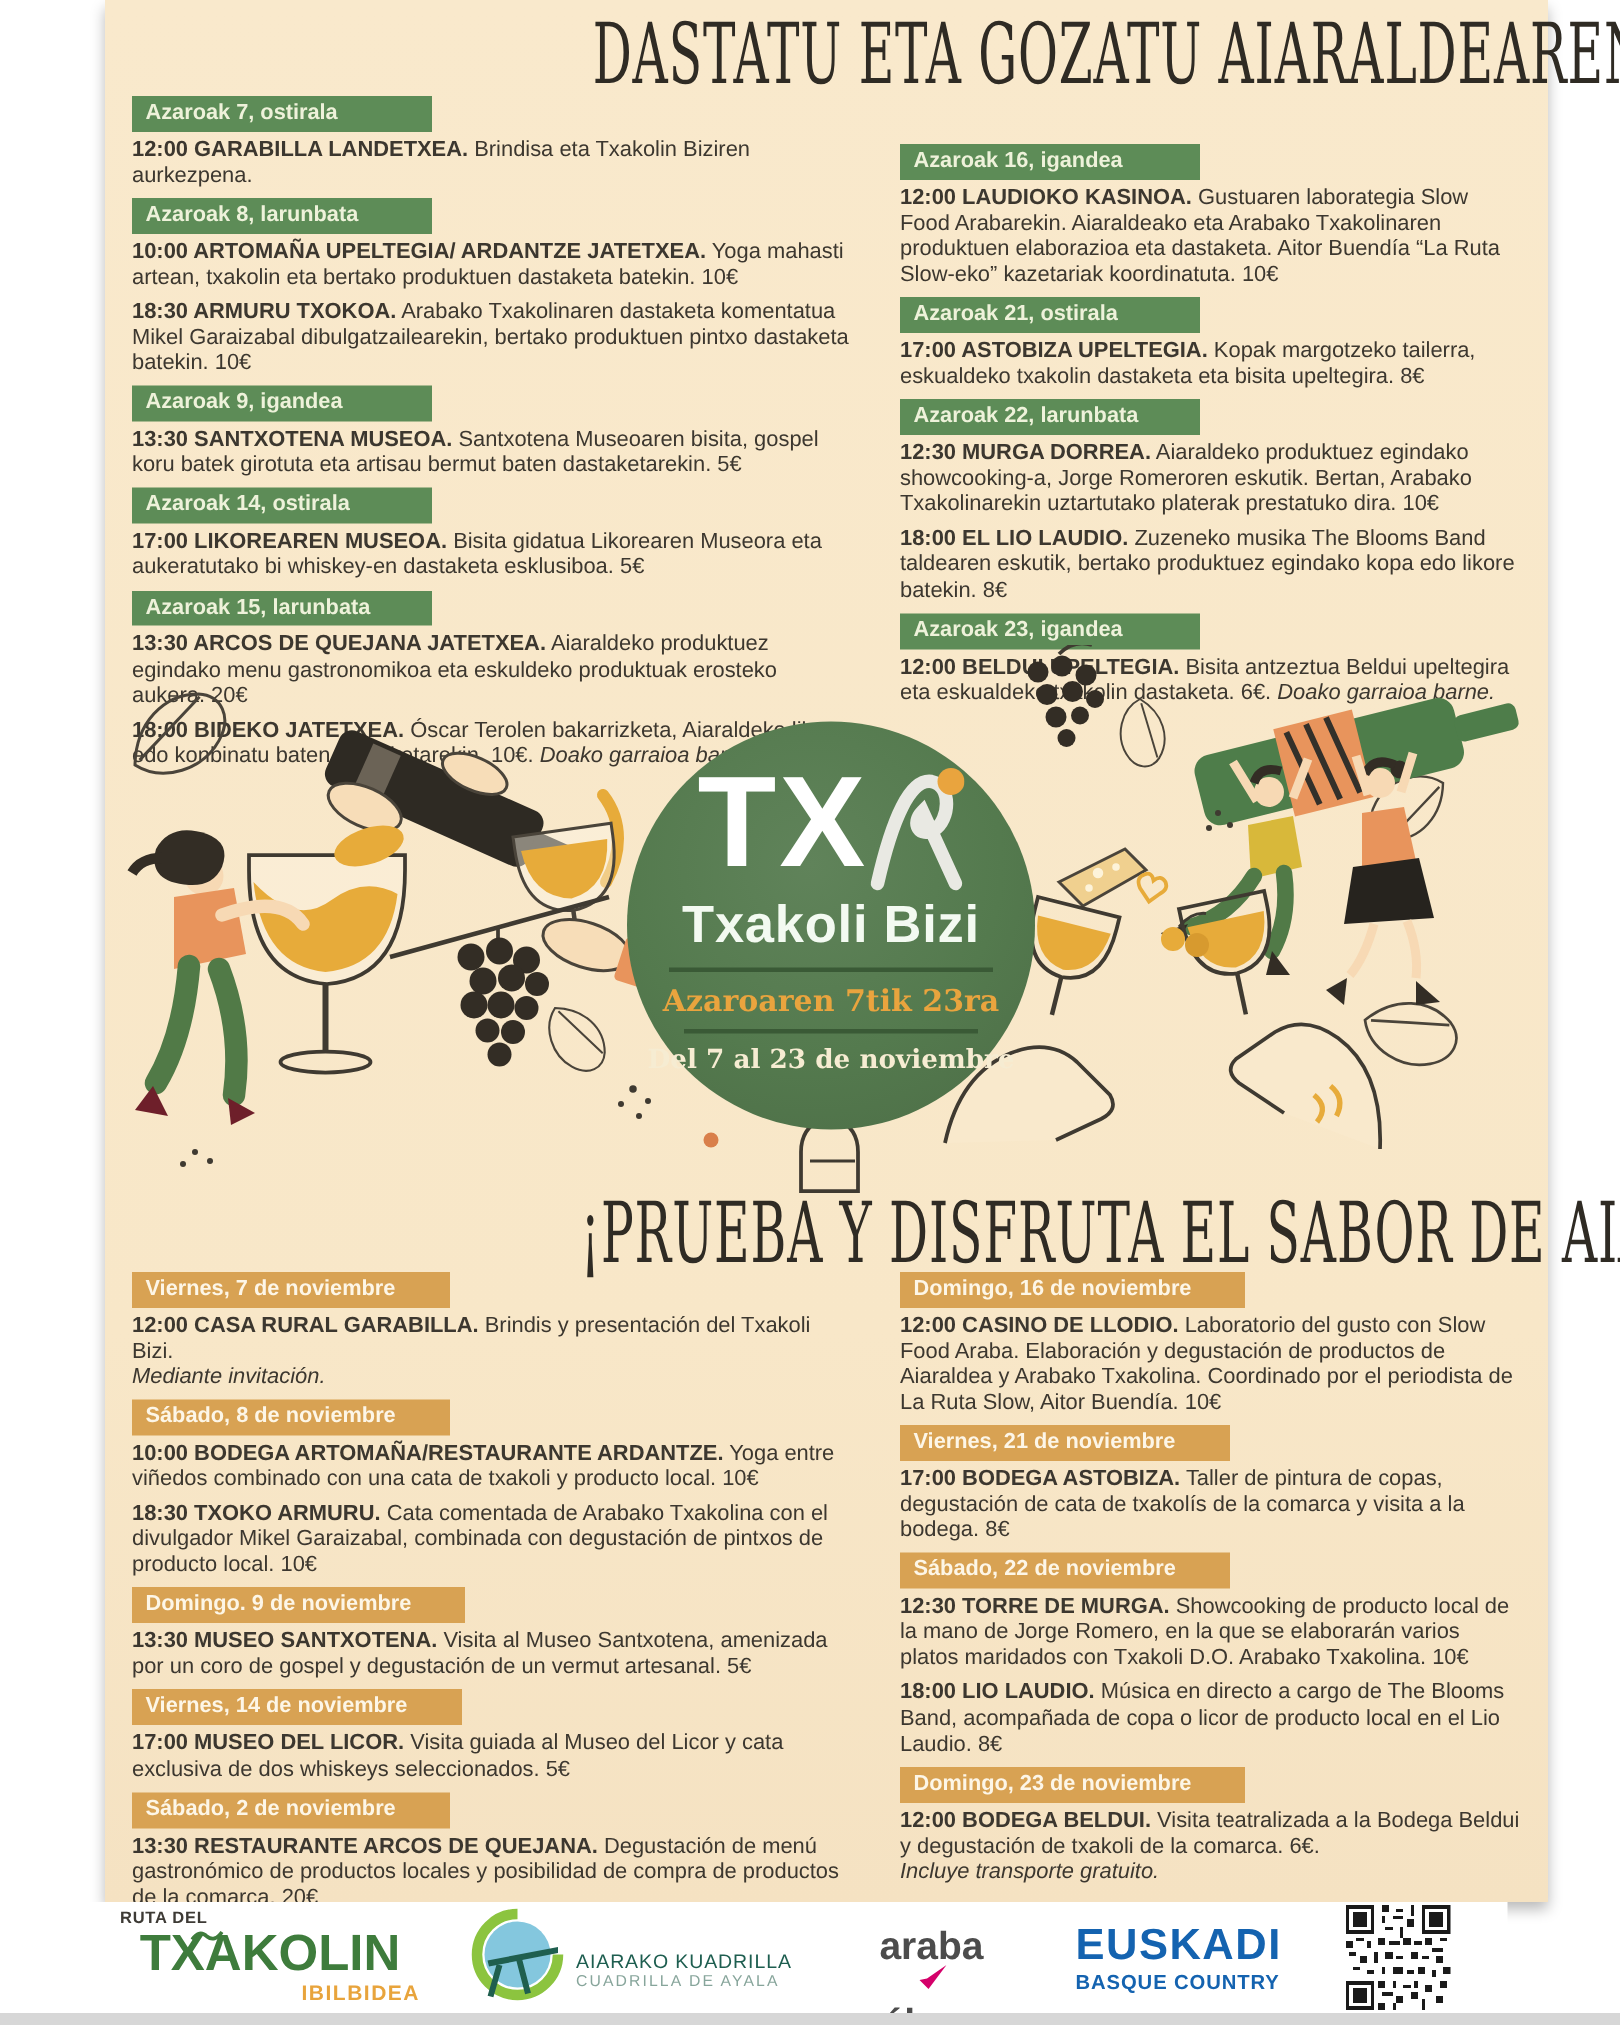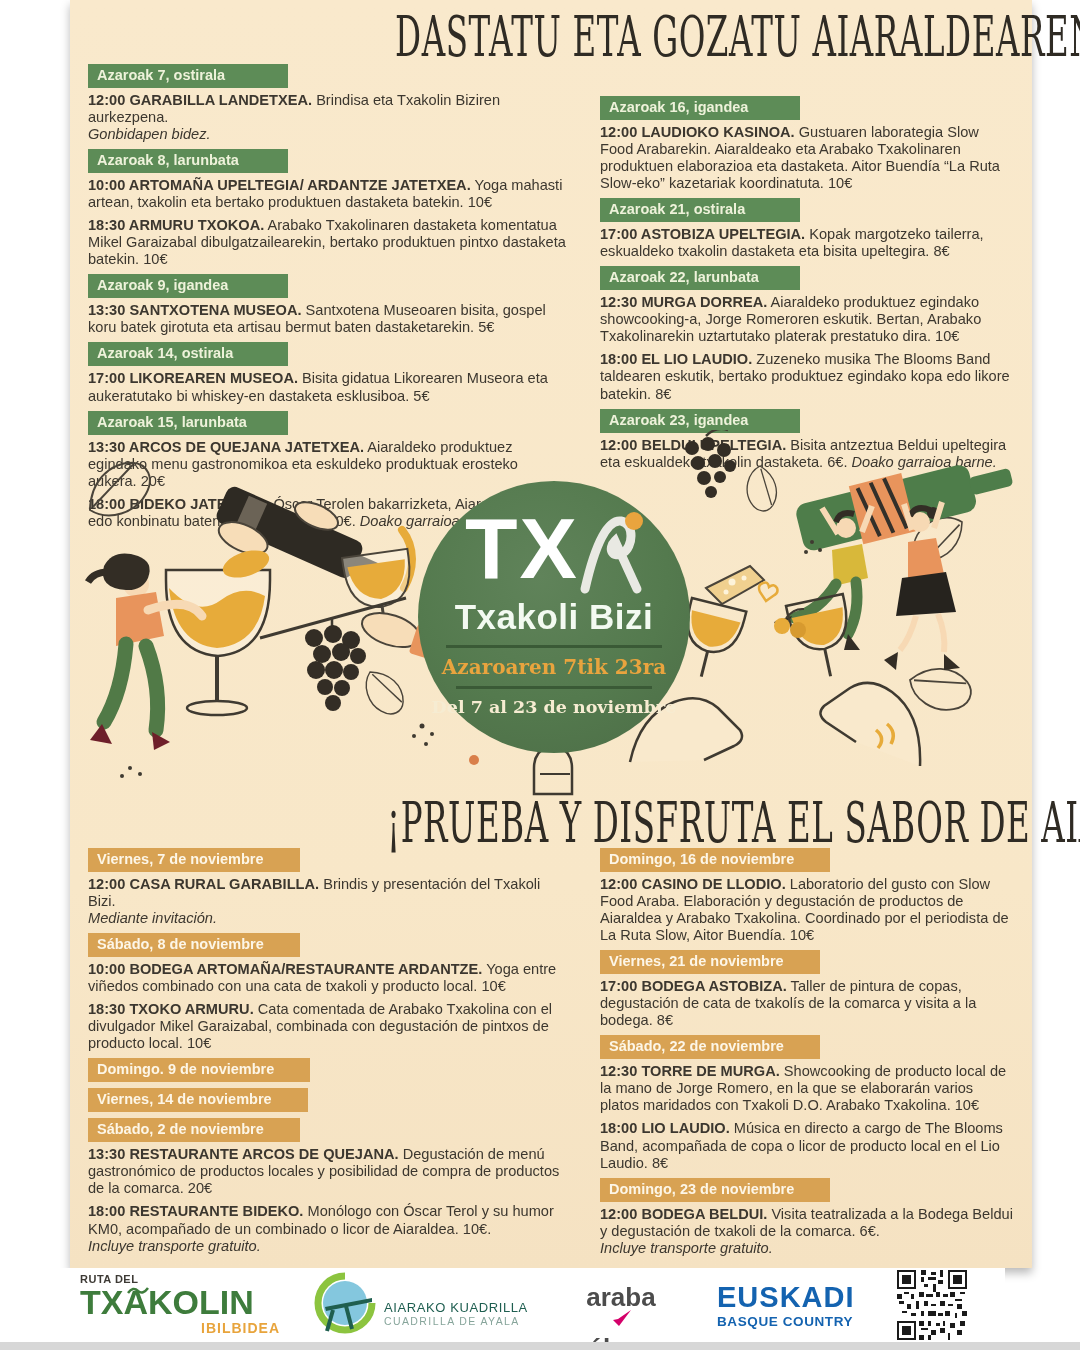--- a/index.html
+++ b/index.html
@@ -40,21 +40,21 @@
   .badge-hr{width:216px;height:3px;background:#3a5a36;margin:8px 0 7px;}
   .badge-hr.h2{margin:7px 0 7px;width:196px;}
   .badge-deu{font-family:"DejaVu Serif",serif;font-weight:bold;font-size:20px;color:#e9a43e;}
   .badge-des{font-family:"DejaVu Serif",serif;font-weight:bold;font-size:17.5px;color:#f6ecd2;margin-top:1px;}
   .illus{position:absolute;left:0;top:430px;z-index:1;}
   
   .footer{position:absolute;left:0;top:1268px;width:1005px;height:74px;background:#fff;}
   .graybar{position:absolute;left:0;top:1342px;width:1080px;height:8px;background:#d7d7d7;}
   .ruta{position:absolute;left:80px;top:5px;width:200px;}
   .ruta-kicker{font-size:11px;font-weight:bold;color:#3d3a35;letter-spacing:.5px;}
-  .ruta-name{position:relative;font-size:34px;font-weight:bold;color:#3e7c3c;line-height:1.02;}
+  .ruta-name{position:relative;font-size:34px;font-weight:bold;color:#3e7c3c;line-height:1.02;text-align:center;}
   .ruta-squig{position:absolute;left:47px;top:1px;}
   .ruta-sub{font-size:14px;font-weight:bold;color:#e8a43c;text-align:right;letter-spacing:1px;}
   .kuad{position:absolute;left:312px;top:3px;display:flex;align-items:flex-end;}
   .kuad-text{margin-left:8px;padding-bottom:10px;}
   .kuad-l1{font-size:13px;font-weight:normal;color:#1e5e50;letter-spacing:.6px;}
   .kuad-l2{font-size:10.5px;color:#87a59b;letter-spacing:1.4px;}
   .araba{position:absolute;left:535px;top:16px;color:#4c4c4c;}
   .araba-l1{display:flex;align-items:center;font-size:26px;font-weight:bold;line-height:1;flex-direction:column;}
   .araba-check{margin:0 3px 8px 3px;}
   .araba-l2{font-size:9.5px;color:#6d6d6d;margin-top:2px;letter-spacing:.3px;white-space:pre;padding-left:38px;}
@@ -71,21 +71,20 @@
 
   <div class="title title-eu">
     <span class="t">DASTATU ETA GOZATU AIARALDEAREN ZAPOREA!</span>
   </div>
 
   <div class="col eu col-eu-l">
     <div class="datebar">Azaroak 7, ostirala</div>
     <p class="event">
       <strong class="lead">12:00 GARABILLA LANDETXEA.</strong>
       <span>Brindisa eta Txakolin Biziren aurkezpena.</span>
-      <em class="note blk">Gonbidapen bidez.</em>
     </p>
     <div class="datebar">Azaroak 8, larunbata</div>
     <p class="event">
       <strong class="lead">10:00 ARTOMAÑA UPELTEGIA/ ARDANTZE JATETXEA.</strong>
       <span>Yoga mahasti artean, txakolin eta bertako produktuen dastaketa batekin.  10€</span>
     </p>
     <p class="event">
       <strong class="lead">18:30 ARMURU TXOKOA.</strong>
       <span>Arabako Txakolinaren dastaketa komentatua Mikel Garaizabal dibulgatzailearekin, bertako produktuen pintxo dastaketa batekin. 10€</span>
     </p>
@@ -338,21 +337,29 @@
     <div class="datebar">Sábado, 8 de noviembre</div>
     <p class="event">
       <strong class="lead">10:00 BODEGA ARTOMAÑA/RESTAURANTE ARDANTZE.</strong>
       <span>Yoga entre viñedos combinado con una cata de txakoli y producto local. 10€</span>
     </p>
     <p class="event">
       <strong class="lead">18:30 TXOKO ARMURU.</strong>
       <span>Cata comentada de Arabako Txakolina con el divulgador Mikel Garaizabal, combinada con degustación de pintxos de producto local. 10€</span>
     </p>
     <div class="datebar">Domingo. 9 de noviembre</div>
+    <p class="event">
+      <strong class="lead">13:30 MUSEO SANTXOTENA.</strong>
+      <span>Visita al Museo Santxotena, amenizada por un coro de gospel y degustación de un vermut artesanal. 5€</span>
+    </p>
     <div class="datebar">Viernes, 14 de noviembre</div>
+    <p class="event">
+      <strong class="lead">17:00 MUSEO DEL LICOR.</strong>
+      <span>Visita guiada al Museo del Licor y cata exclusiva de dos whiskeys seleccionados. 5€</span>
+    </p>
     <div class="datebar">Sábado, 2 de noviembre</div>
     <p class="event">
       <strong class="lead">13:30 RESTAURANTE ARCOS DE QUEJANA.</strong>
       <span>Degustación de menú gastronómico de productos locales y posibilidad de compra de productos de la comarca. 20€</span>
     </p>
     <p class="event">
       <strong class="lead">18:00 RESTAURANTE BIDEKO.</strong>
       <span>Monólogo con Óscar Terol y su humor KM0, acompañado de un combinado o licor de Aiaraldea. 10€.</span>
       <em class="note blk">Incluye transporte gratuito.</em>
     </p>

